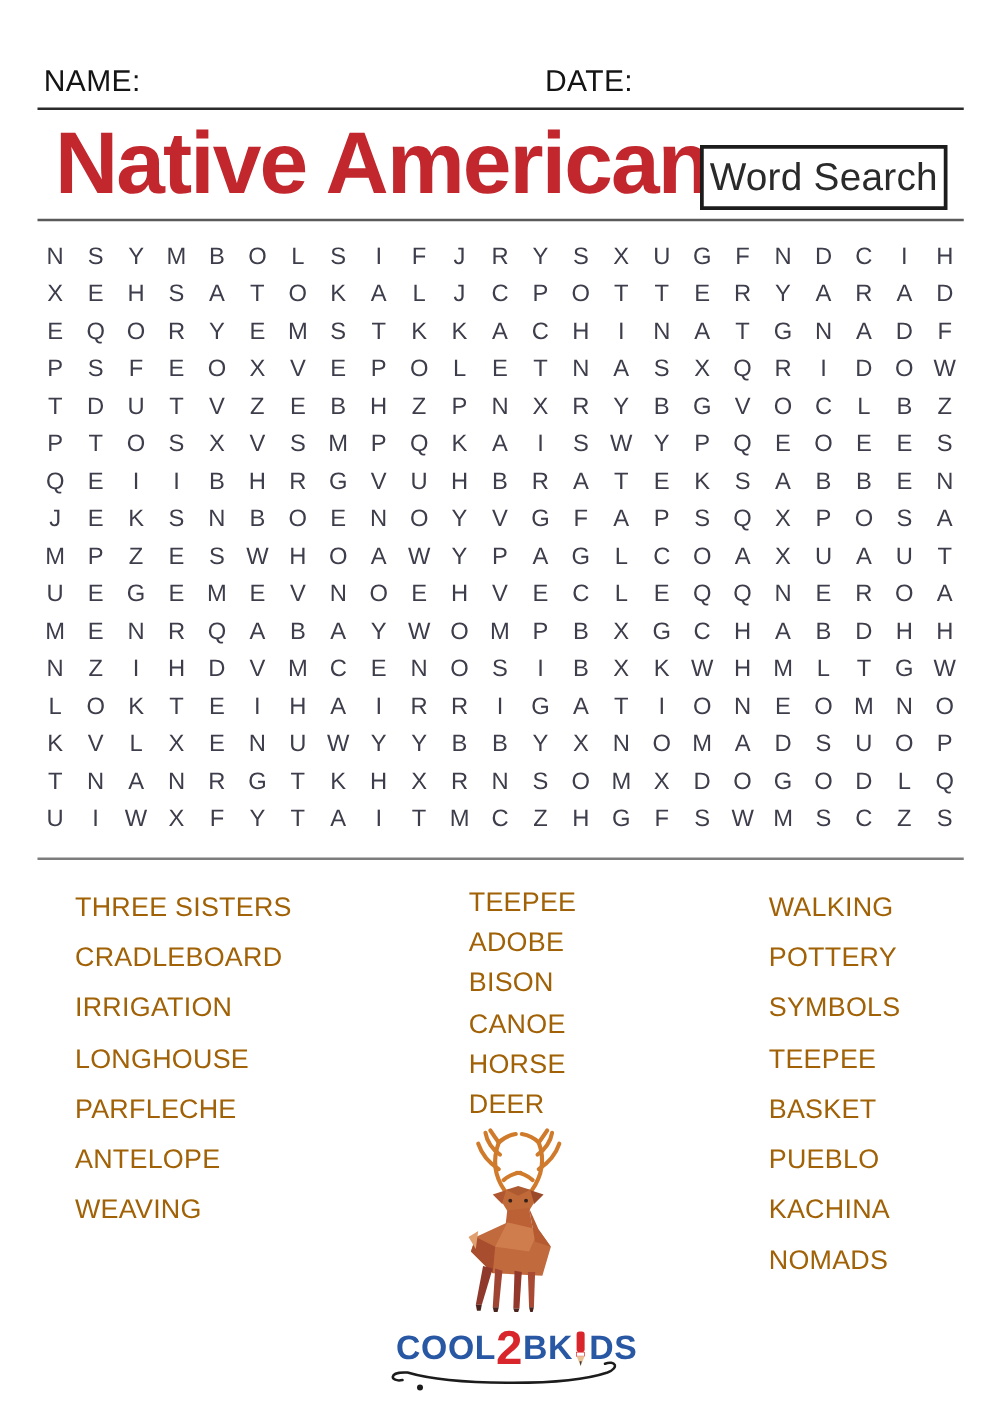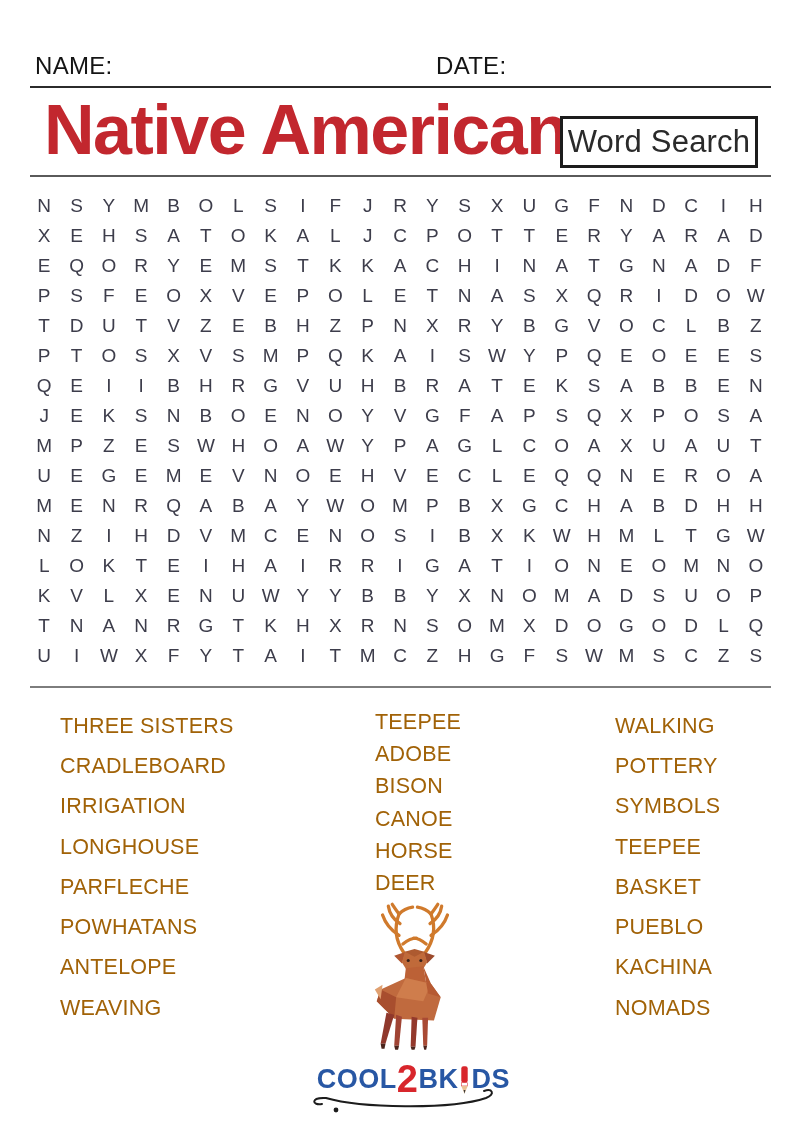--- a/index.html
+++ b/index.html
@@ -468,21 +468,20 @@
       <span class="cell">S</span>
     </div>
   <div class="grid-bottom-line"></div>
 
   <div class="word-col word-col-1">
       <div class="word">THREE SISTERS</div>
       <div class="word">CRADLEBOARD</div>
       <div class="word">IRRIGATION</div>
       <div class="word">LONGHOUSE</div>
       <div class="word">PARFLECHE</div>
-      <div class="word">POWHATANS</div>
       <div class="word">ANTELOPE</div>
       <div class="word">WEAVING</div>
     </div>
   <div class="word-col word-col-2">
       <div class="word">TEEPEE</div>
       <div class="word">ADOBE</div>
       <div class="word">BISON</div>
       <div class="word">CANOE</div>
       <div class="word">HORSE</div>
       <div class="word">DEER</div>

